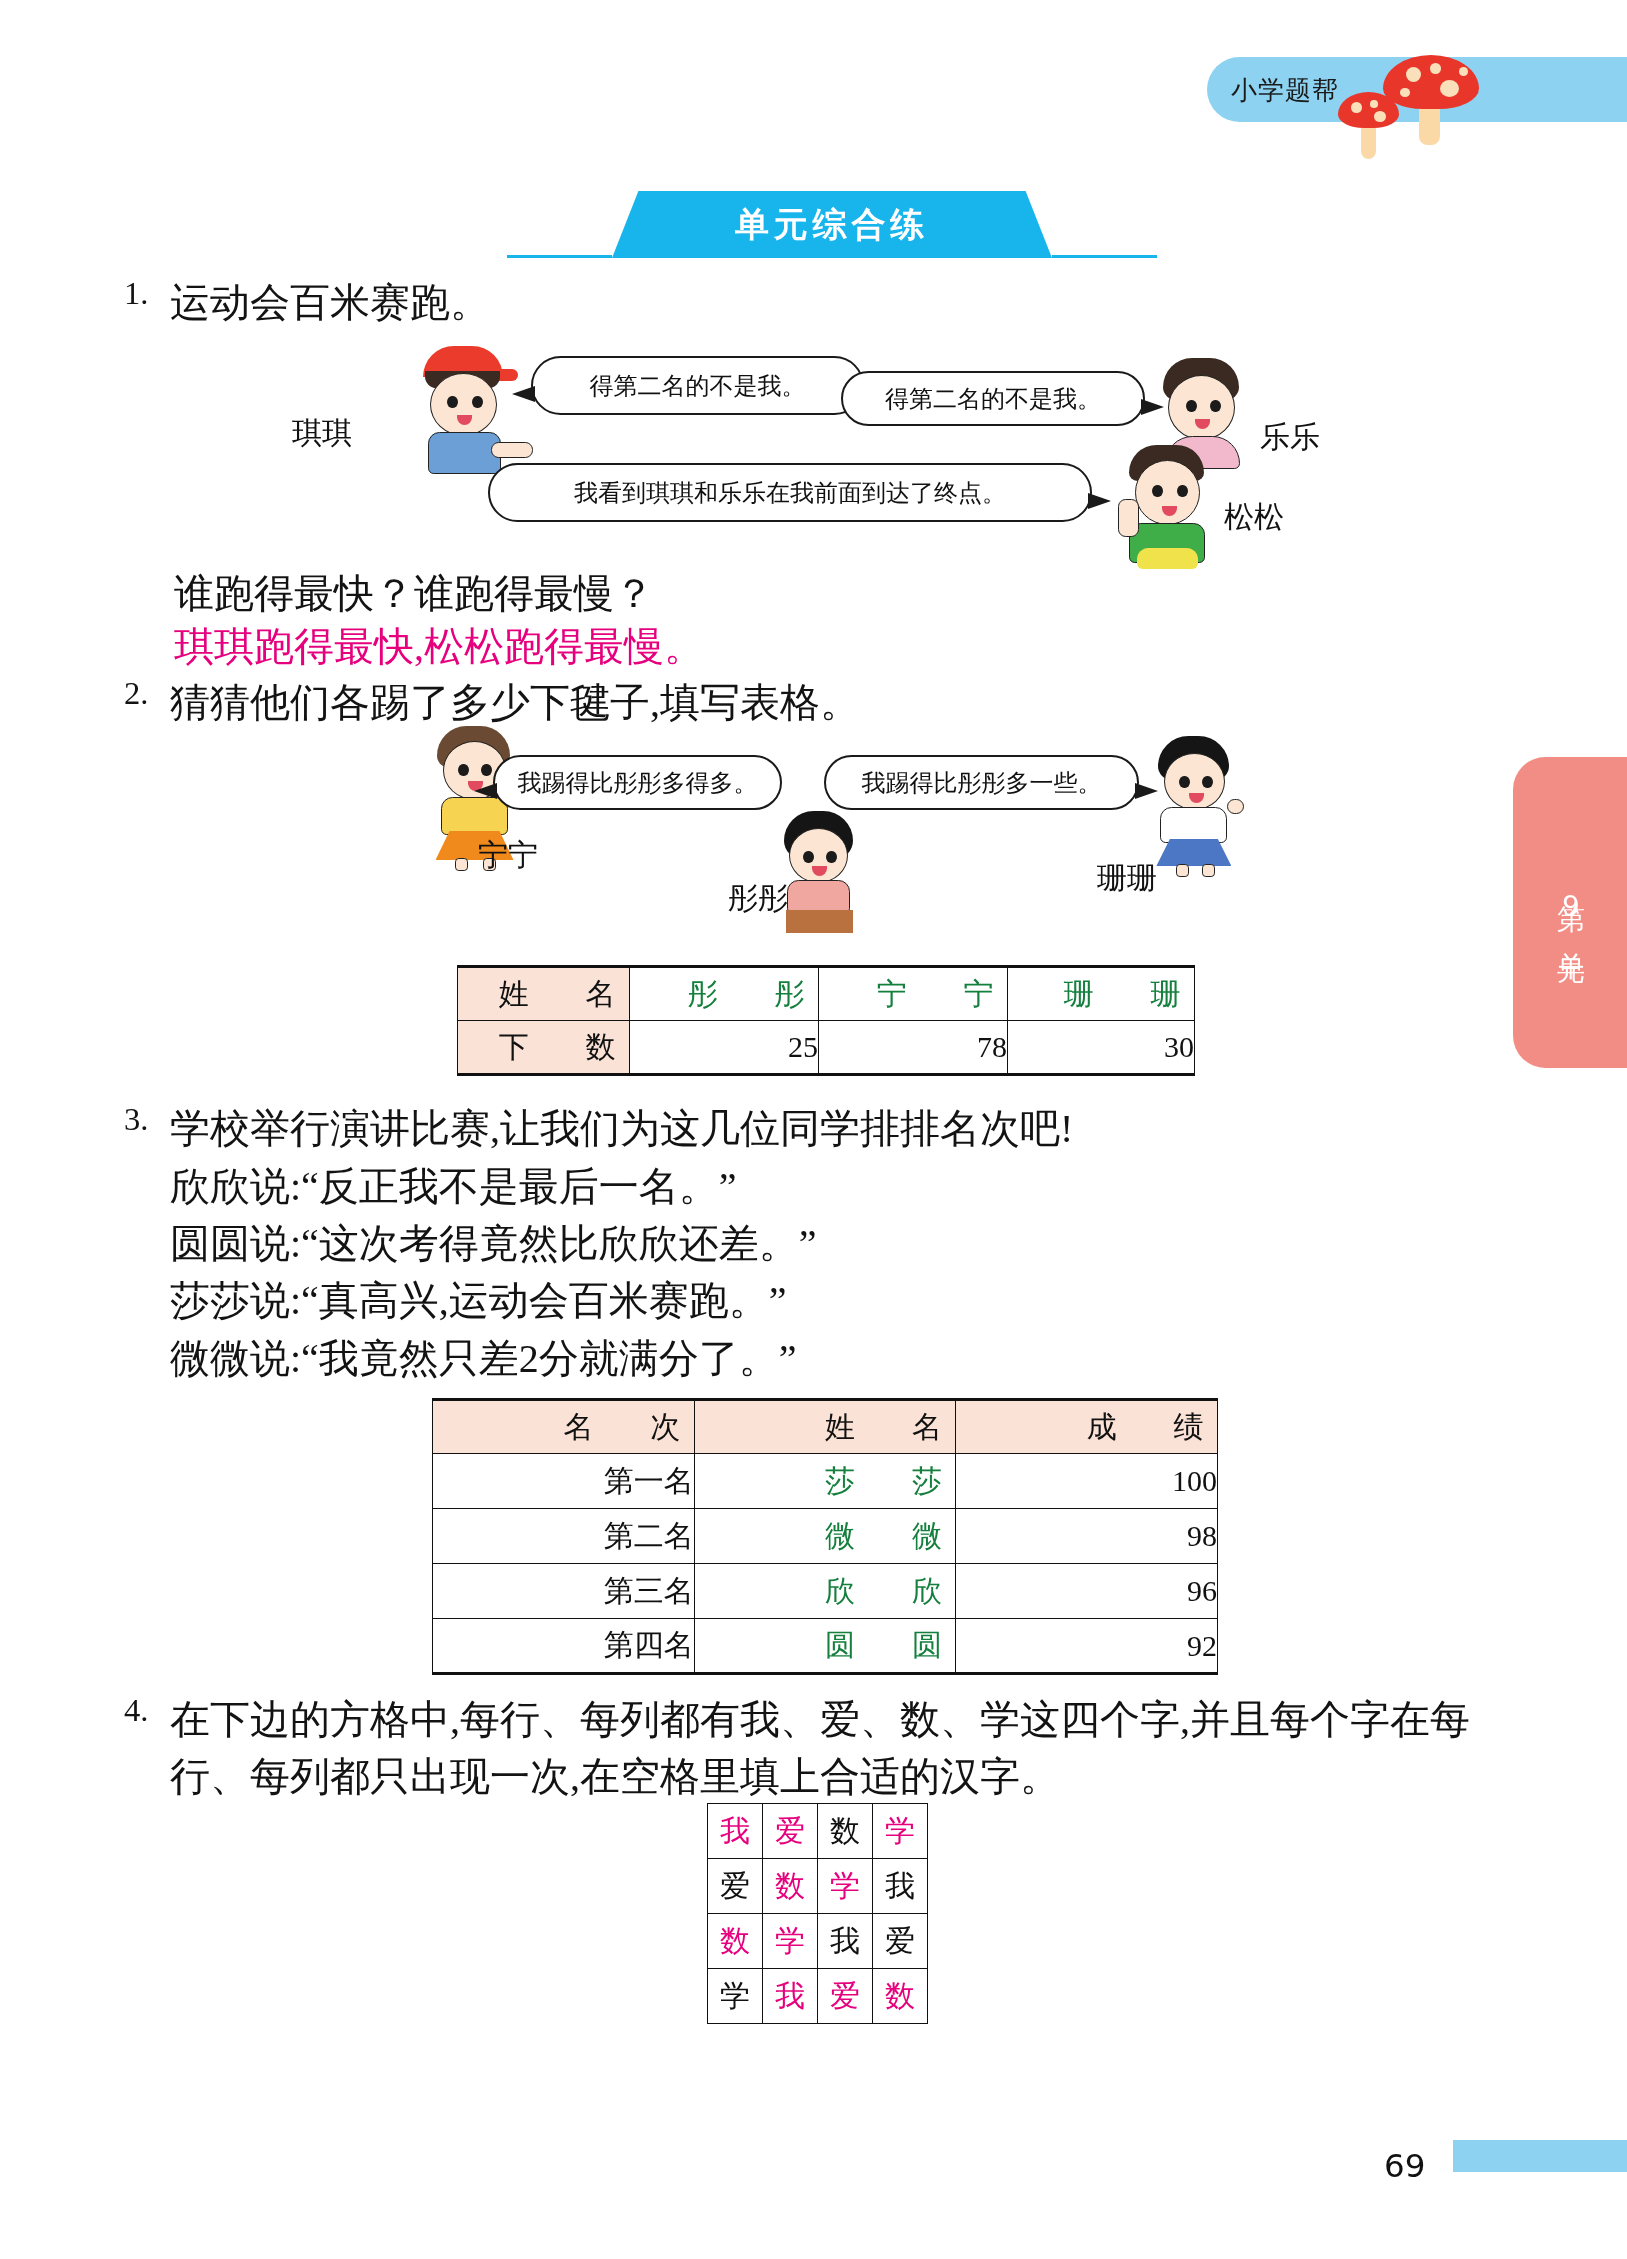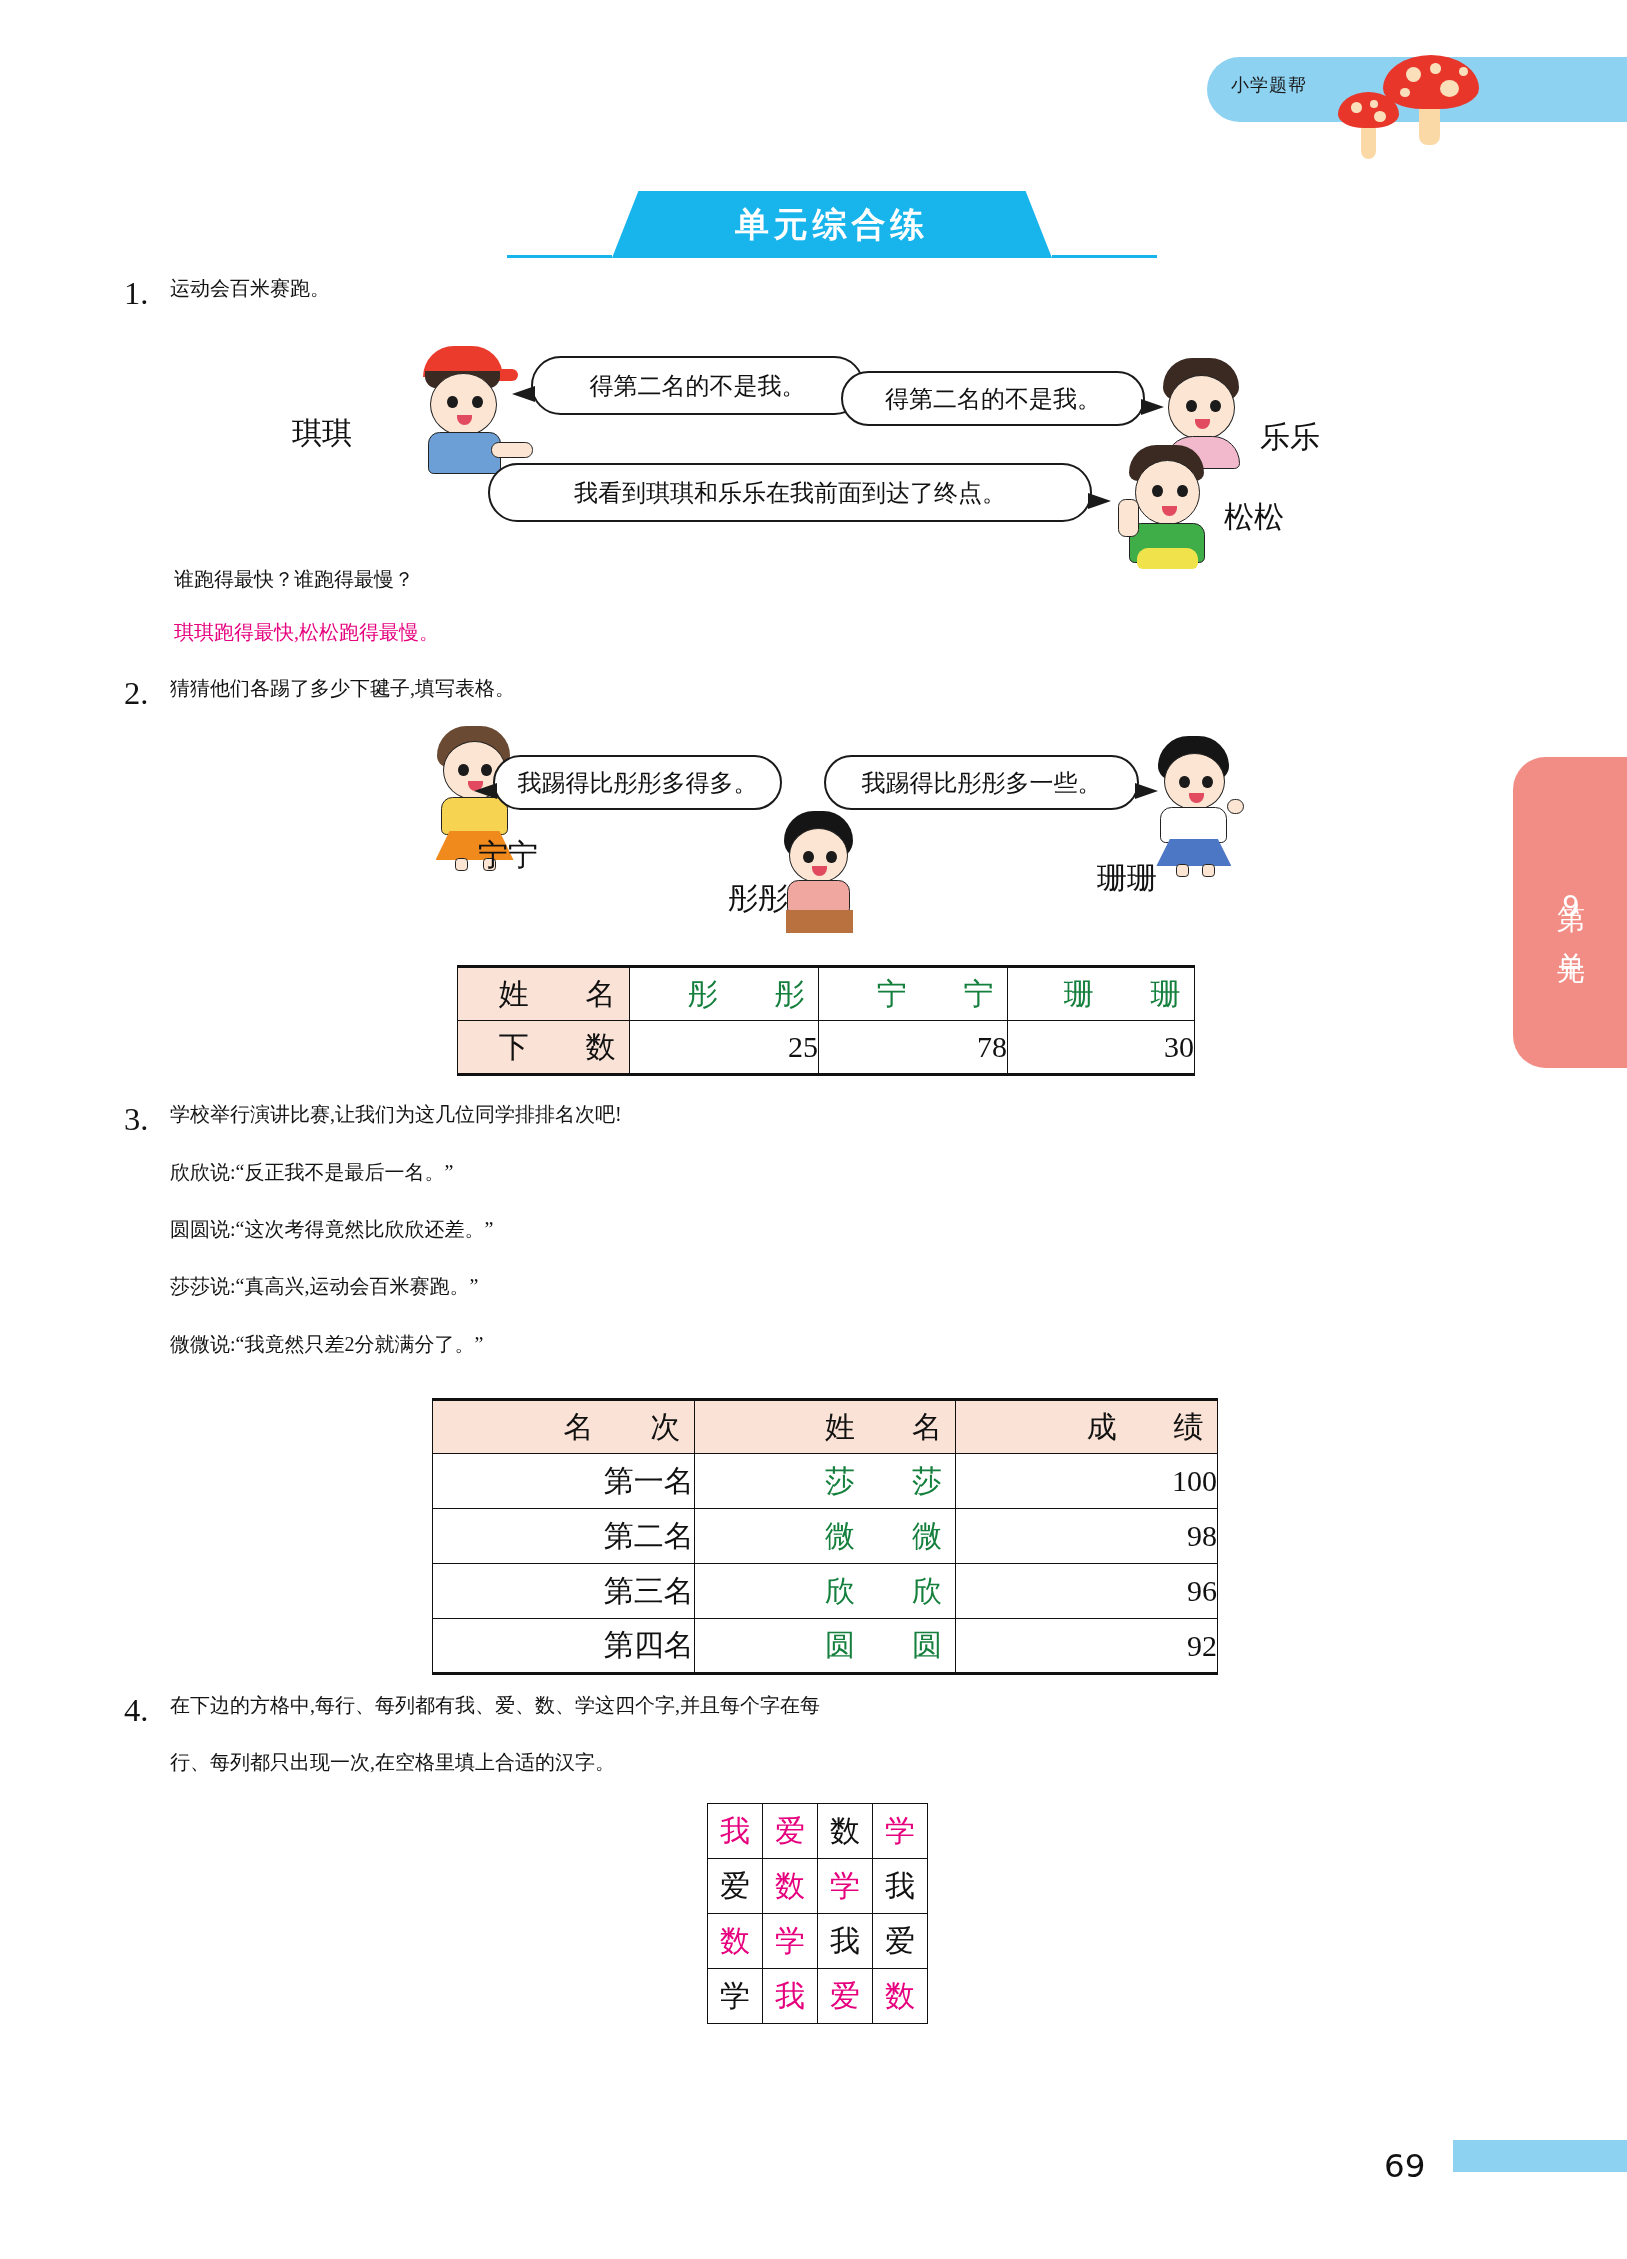--- a/index.html
+++ b/index.html
@@ -14,21 +14,21 @@
 
   
   .top-banner {
     position: absolute; top: 57px; left: 1207px;
     width: 421px; height: 65px;
     background: #8ed2f2;
     border-radius: 32.5px 0 0 32.5px;
   }
   .top-banner-label {
     position: absolute; top: 73px; left: 1231px;
-    font-size: 18px; color: #1a1a1a; letter-spacing: 1px;
+    font-size: 26px; color: #1a1a1a; letter-spacing: 1px;
     font-family: "DejaVu Sans", sans-serif; font-weight: 500;
   }
   .mushroom { position: absolute; }
   .mush-stem {
     position: absolute; background: #fbd9a6; border-radius: 5.7px 5.7px 8.6px 8.6px;
   }
   .mush-cap {
     position: absolute; background: #e8362b;
     border-radius: 50% 50% 42% 42% / 62% 62% 38% 38%;
   }
@@ -79,21 +79,21 @@
     border-radius: 32.5px 0 0 32.5px;
     display: flex; align-items: center; justify-content: center;
   }
   .side-tab-text {
     color: #fff; font-size: 28px; letter-spacing: 6.7px;
     writing-mode: vertical-rl; text-orientation: upright;
     font-family: "DejaVu Sans", sans-serif;
   }
 
   
-  .q { position: absolute; font-size: 20px; color: #131313; white-space: nowrap; }
+  .q { position: absolute; font-size: 40px; color: #131313; white-space: nowrap; }
   .q-num { font-size: 32.5px; }
   .answer { color: #e6007e; }
 
   
   .bubble {
     position: absolute;
     border: 2.4px solid #1a1a1a;
     border-radius: 38px;
     background: #fff;
     display: flex; align-items: center; justify-content: center;

